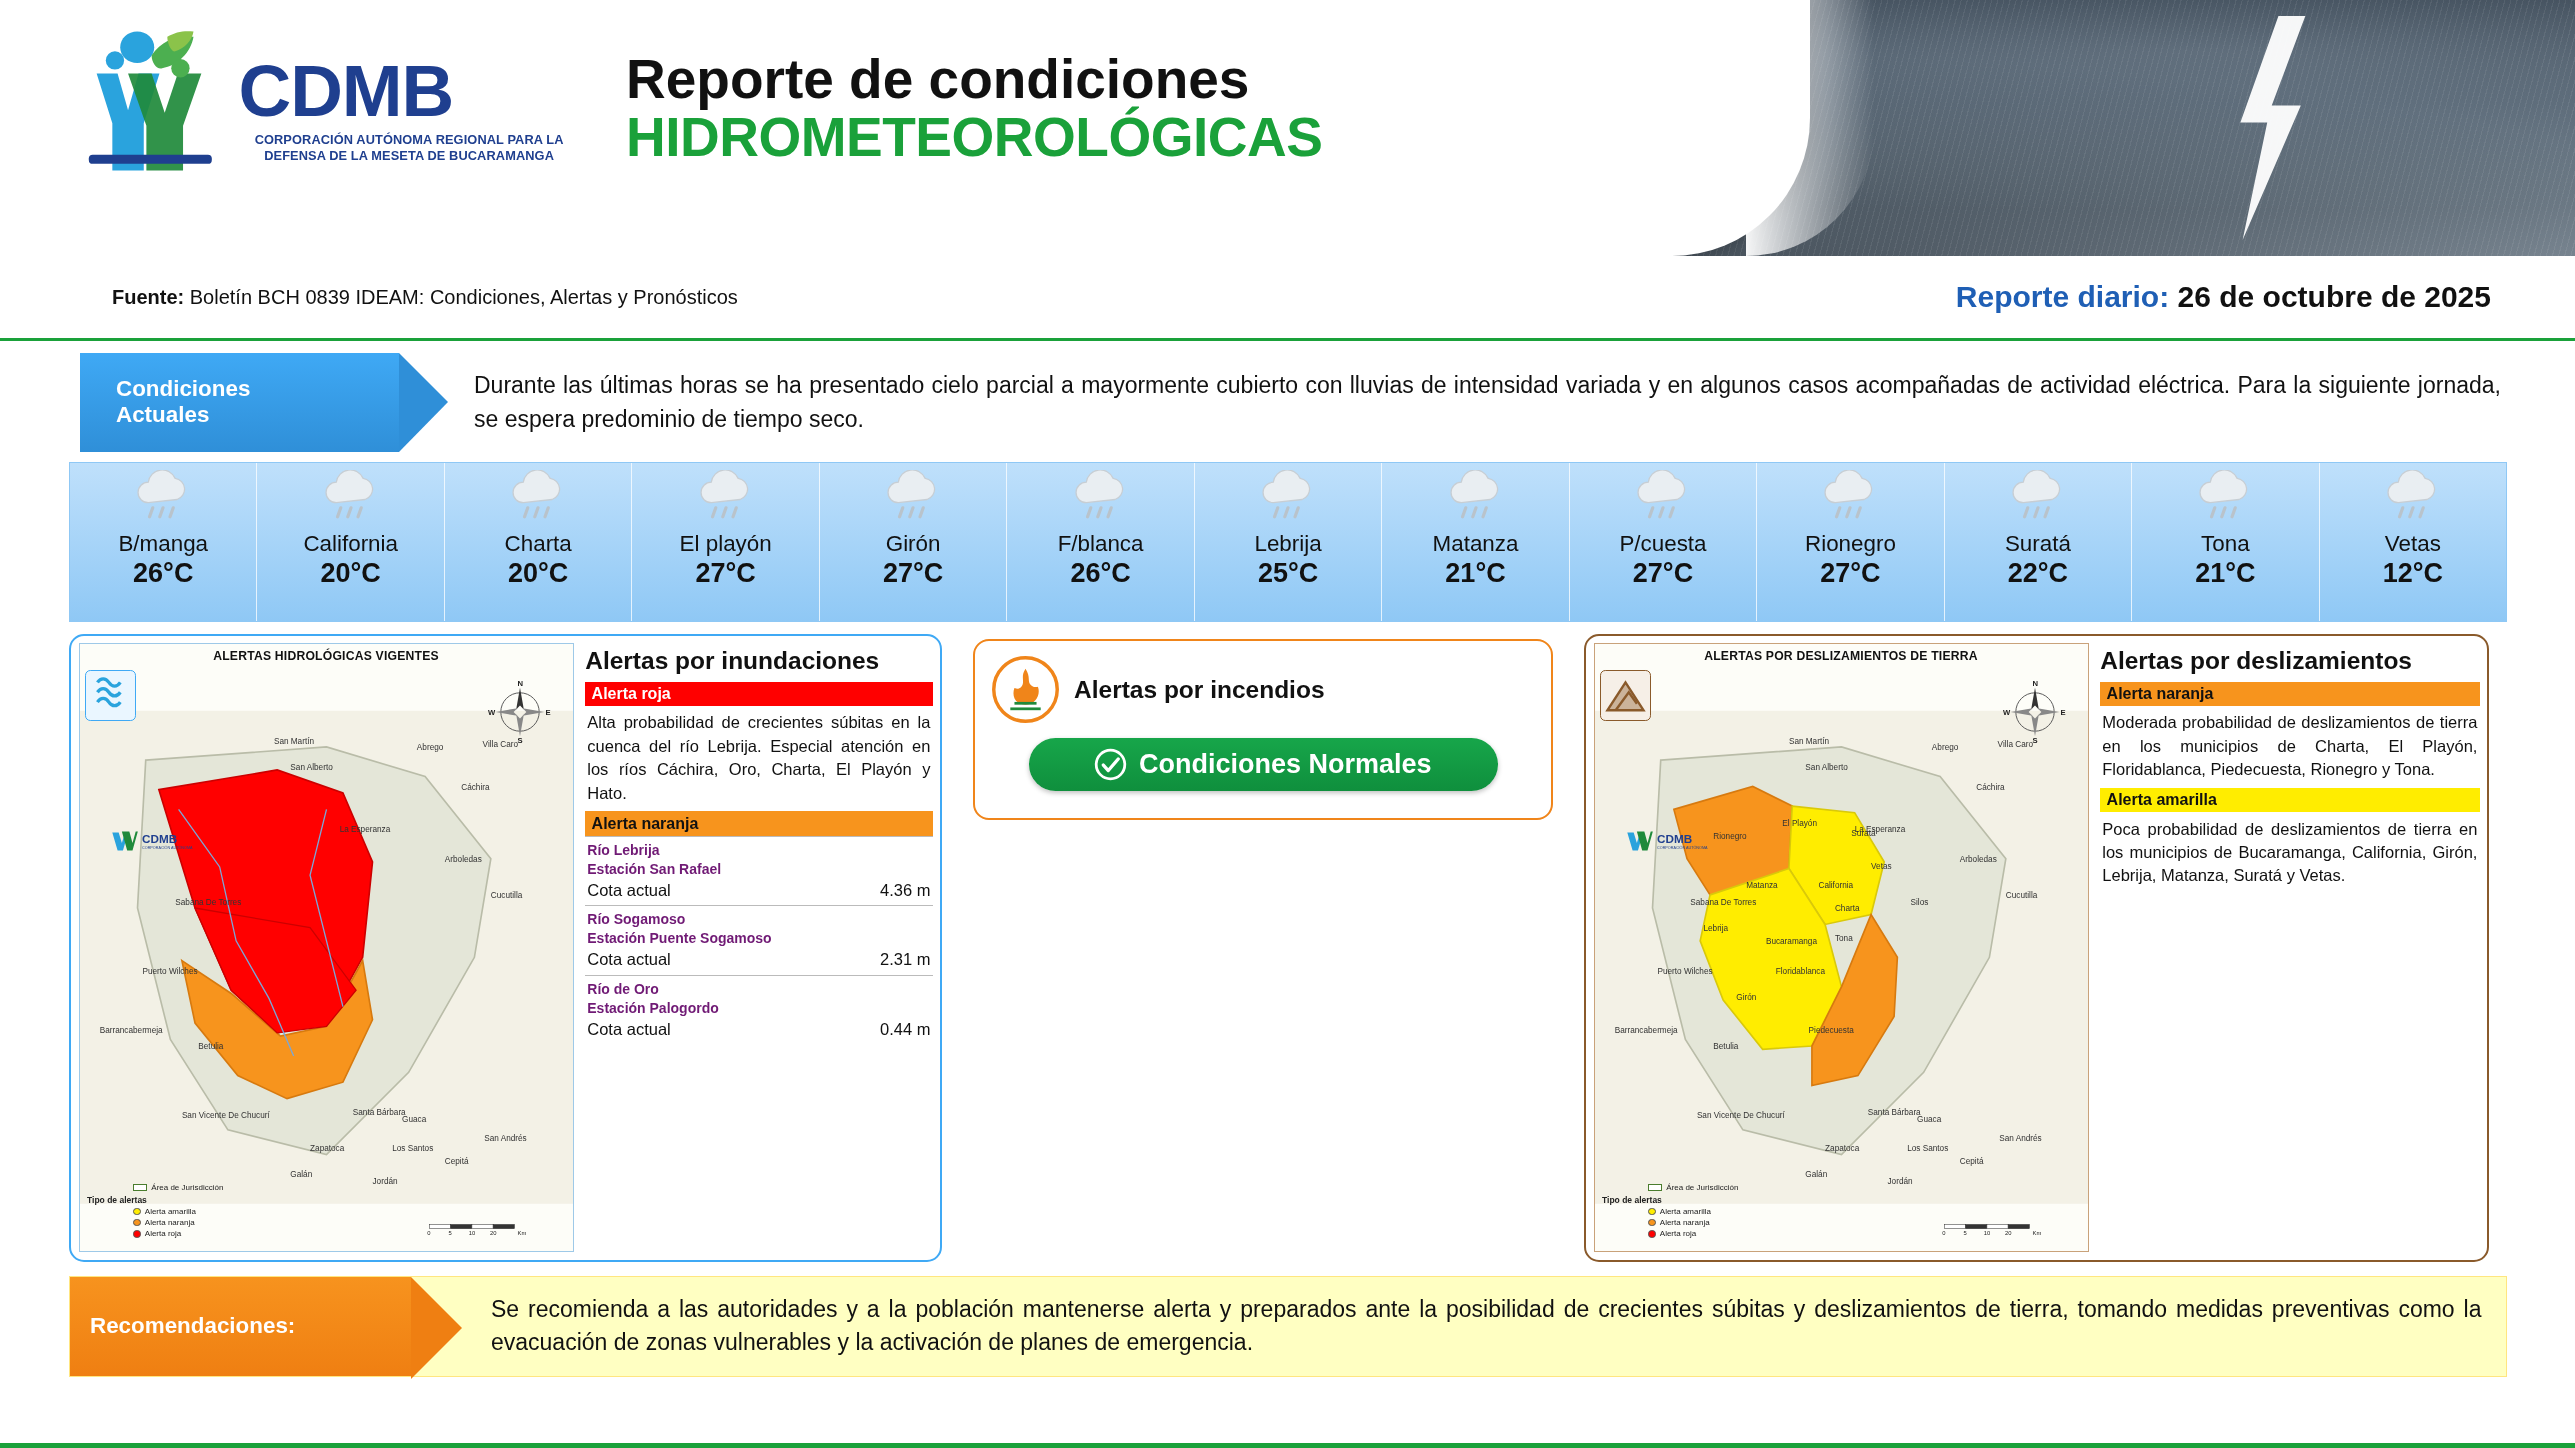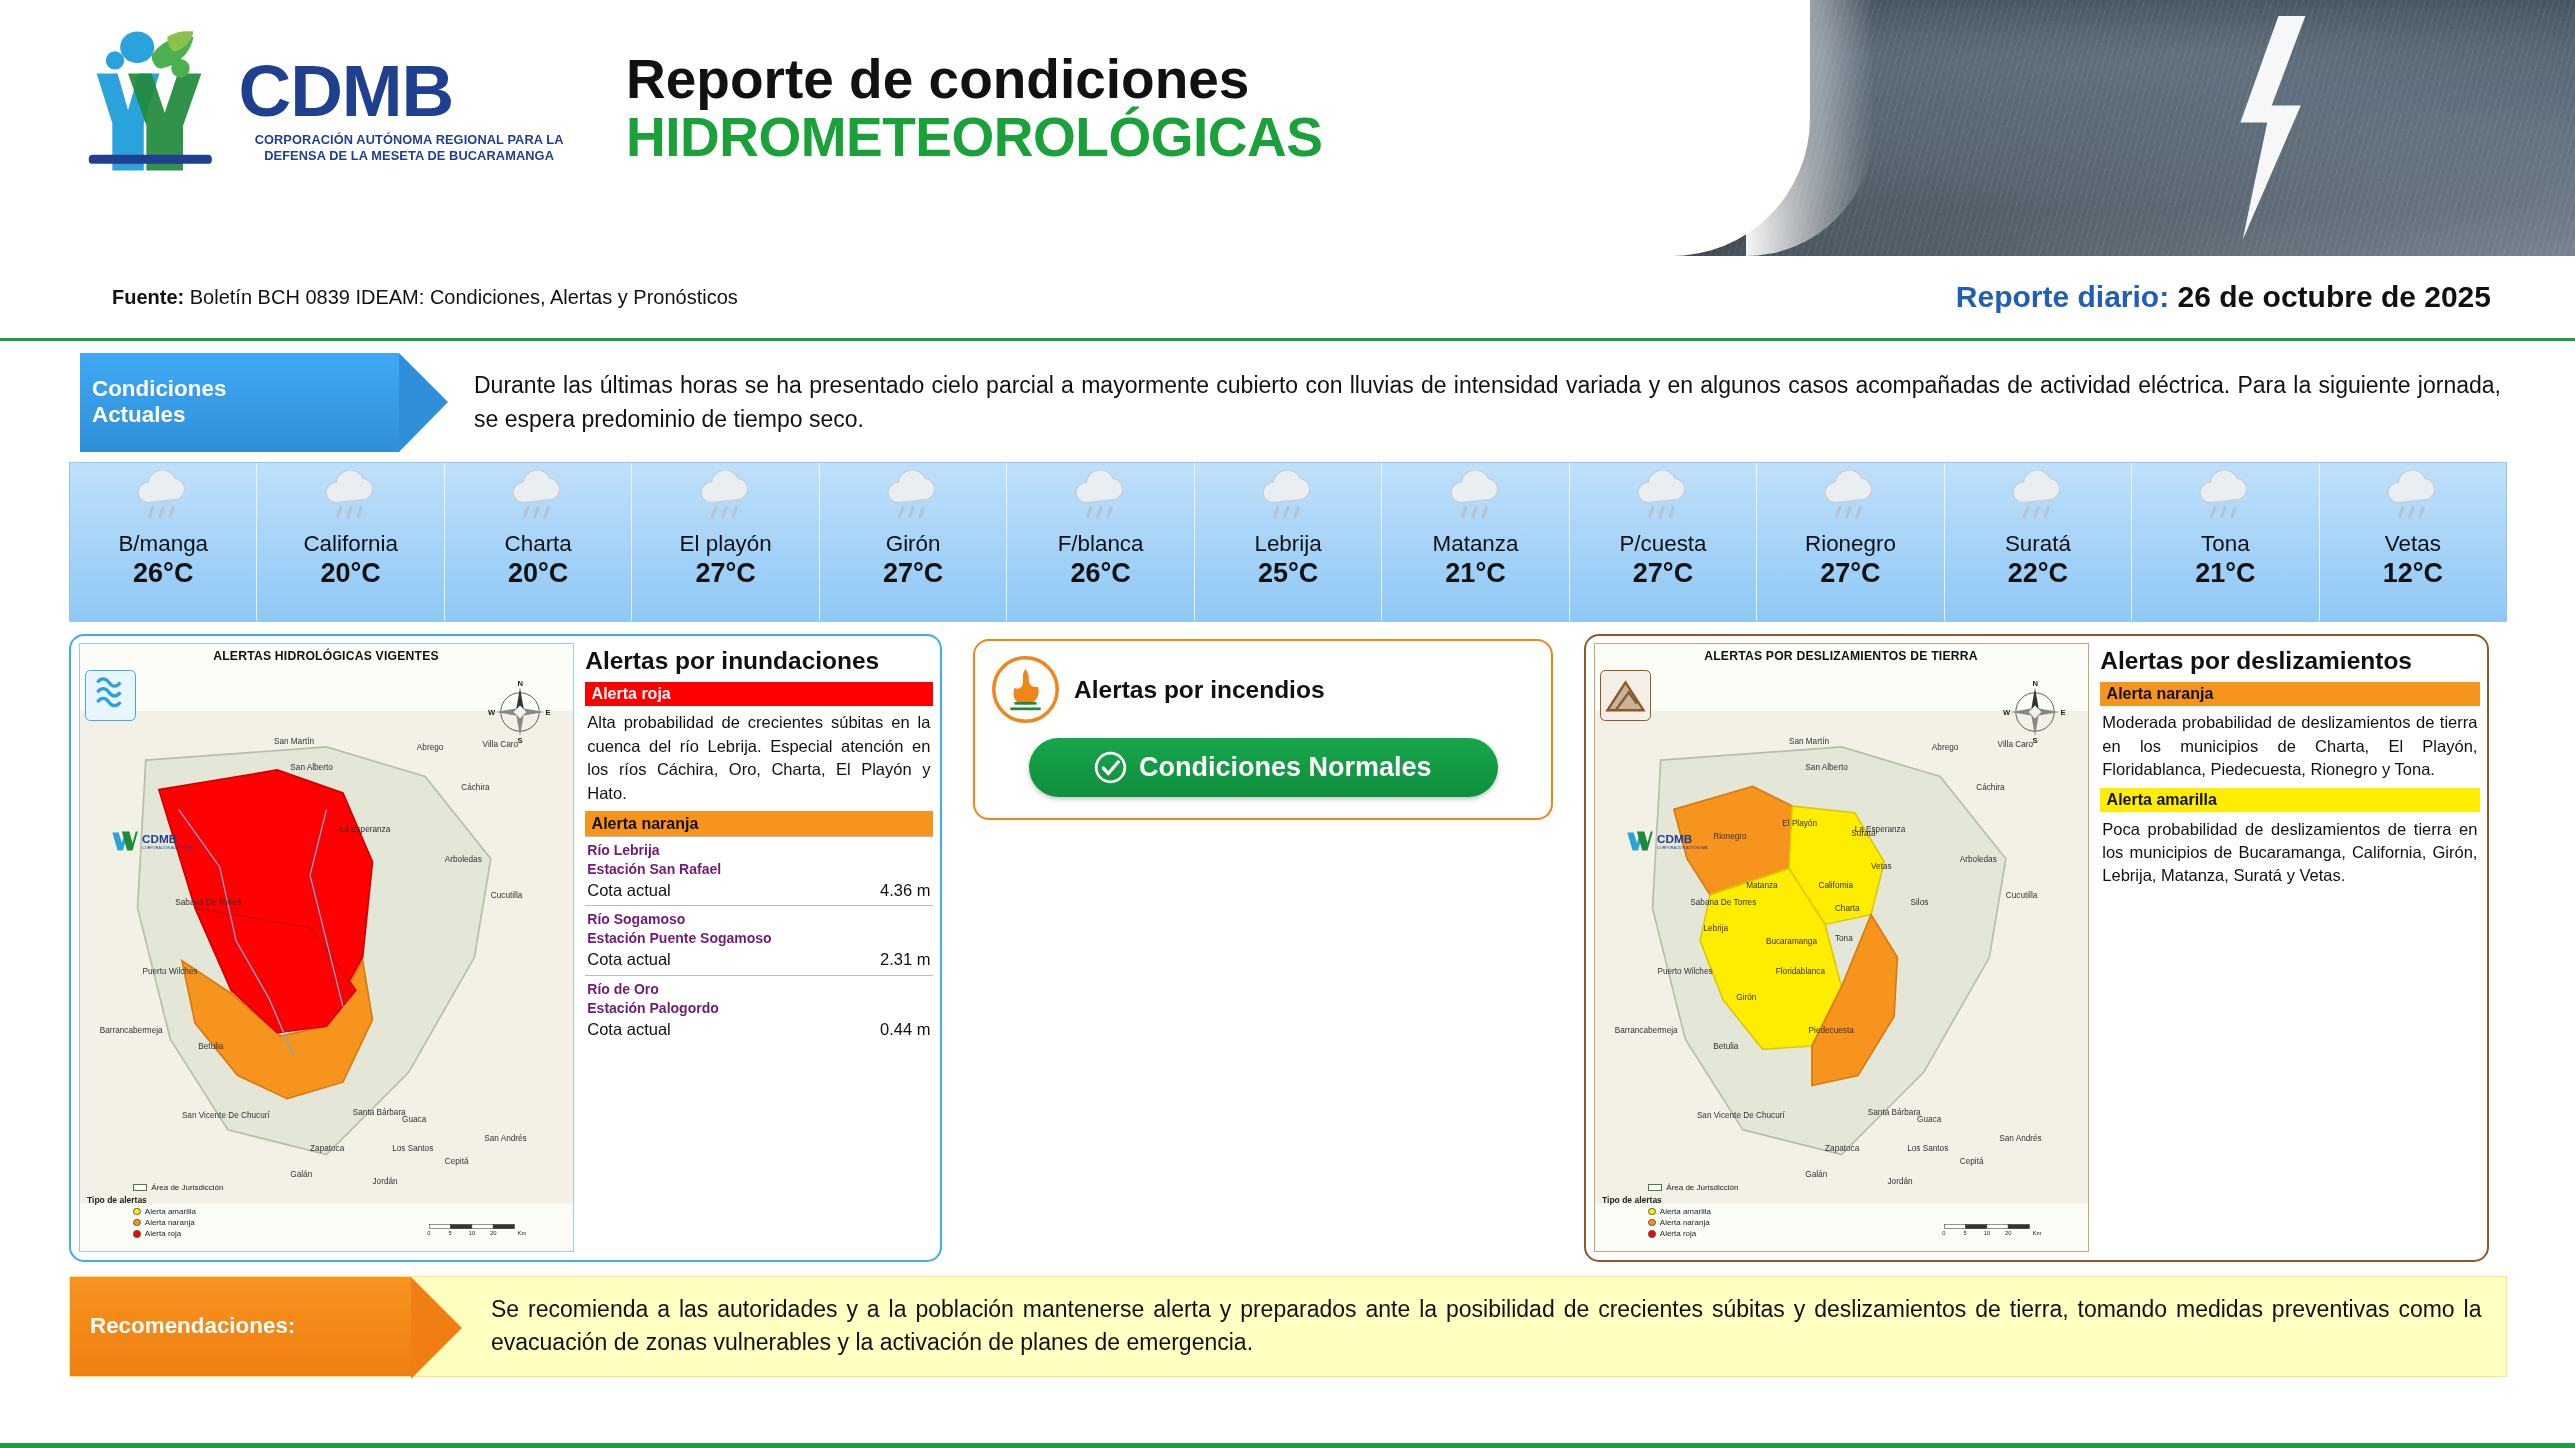--- a/index.html
+++ b/index.html
@@ -89,21 +89,21 @@
   .reporte .val { color:#111111; }
 
   
   .cond-row {
     position: relative; margin-top: 11.7px; height: 99px; display:flex; align-items:stretch;
   }
   .cond-tab {
     position:relative; width: 319px; margin-left: 80px;
     background: linear-gradient(180deg,#3fa9f5,#2f8fd8);
     color:#fff; font-weight:bold; font-size: 22.4px;
-    display:flex; flex-direction:column; justify-content:center; padding-left: 12px;
+    display:flex; flex-direction:column; justify-content:center; padding-left: 36px;
     line-height: 1.15;
   }
   .cond-tab::after{
     content:""; position:absolute; right:-49px; top:0;
     border-top: 49px solid transparent;
     border-bottom: 50px solid transparent;
     border-left: 49px solid #2f8fd8;
   }
   .cond-text {
     margin-left: 75px; margin-right: 75px; flex:1;
@@ -173,21 +173,21 @@
   
   .card-fire {
     width: 580px; border: 2.7px solid #f0851a; border-radius: 16px;
     padding: 14px 16px; background:#fff; height: 181px; margin-top: 5.3px;
     display:flex; flex-direction:column;
   }
   .fire-top { display:flex; align-items:center; gap: 14px; }
   .fire-icon { width: 69px; height: 69px; flex:none; }
   .fire-title { font-size: 24.5px; font-weight:bold; color:#111; line-height:1.15; }
   .normal-pill {
-    margin: 14px auto 0 auto; width: 469px; height: 59px; border-radius: 32px;
+    margin: 14px auto 0 auto; width: 469px; height: 53px; border-radius: 32px;
     background: linear-gradient(180deg,#17a64a,#0f8f3d);
     display:flex; align-items:center; justify-content:center; gap: 11.7px;
     color:#fff; font-size: 27px; font-weight:bold;
     box-shadow: 0 2.1px 5.3px rgba(0,0,0,.25);
   }
   .check-ic { width: 33px; height: 33px; }
 
   
   .card-slide {
     width: 905px; border: 2.7px solid #8a5a2b; border-radius: 15px;

